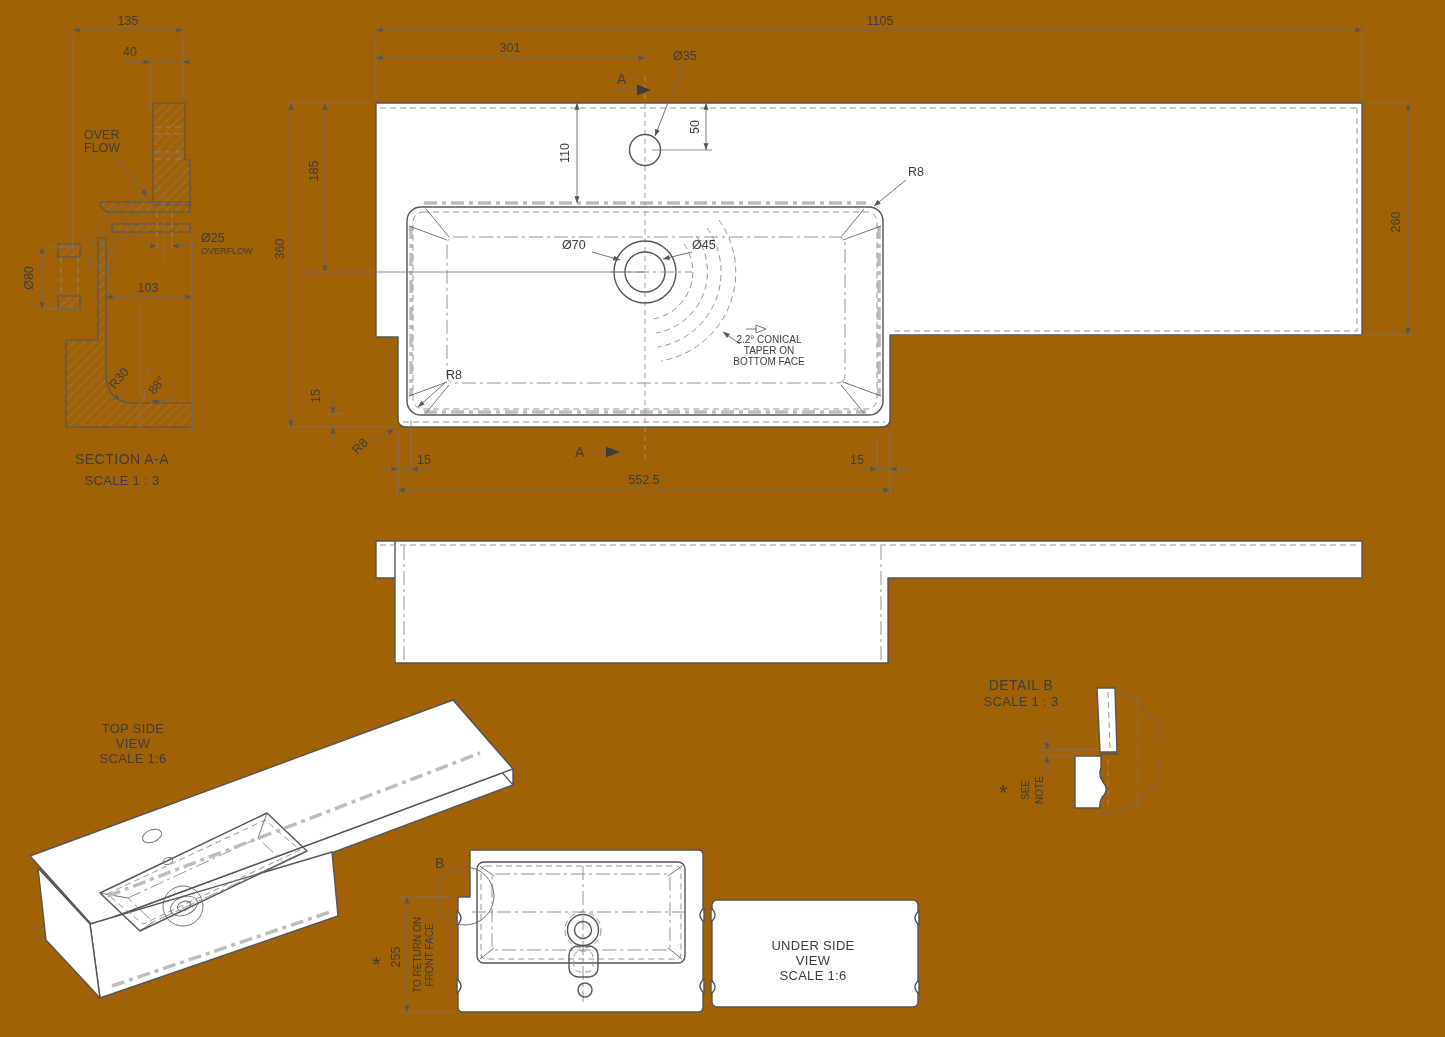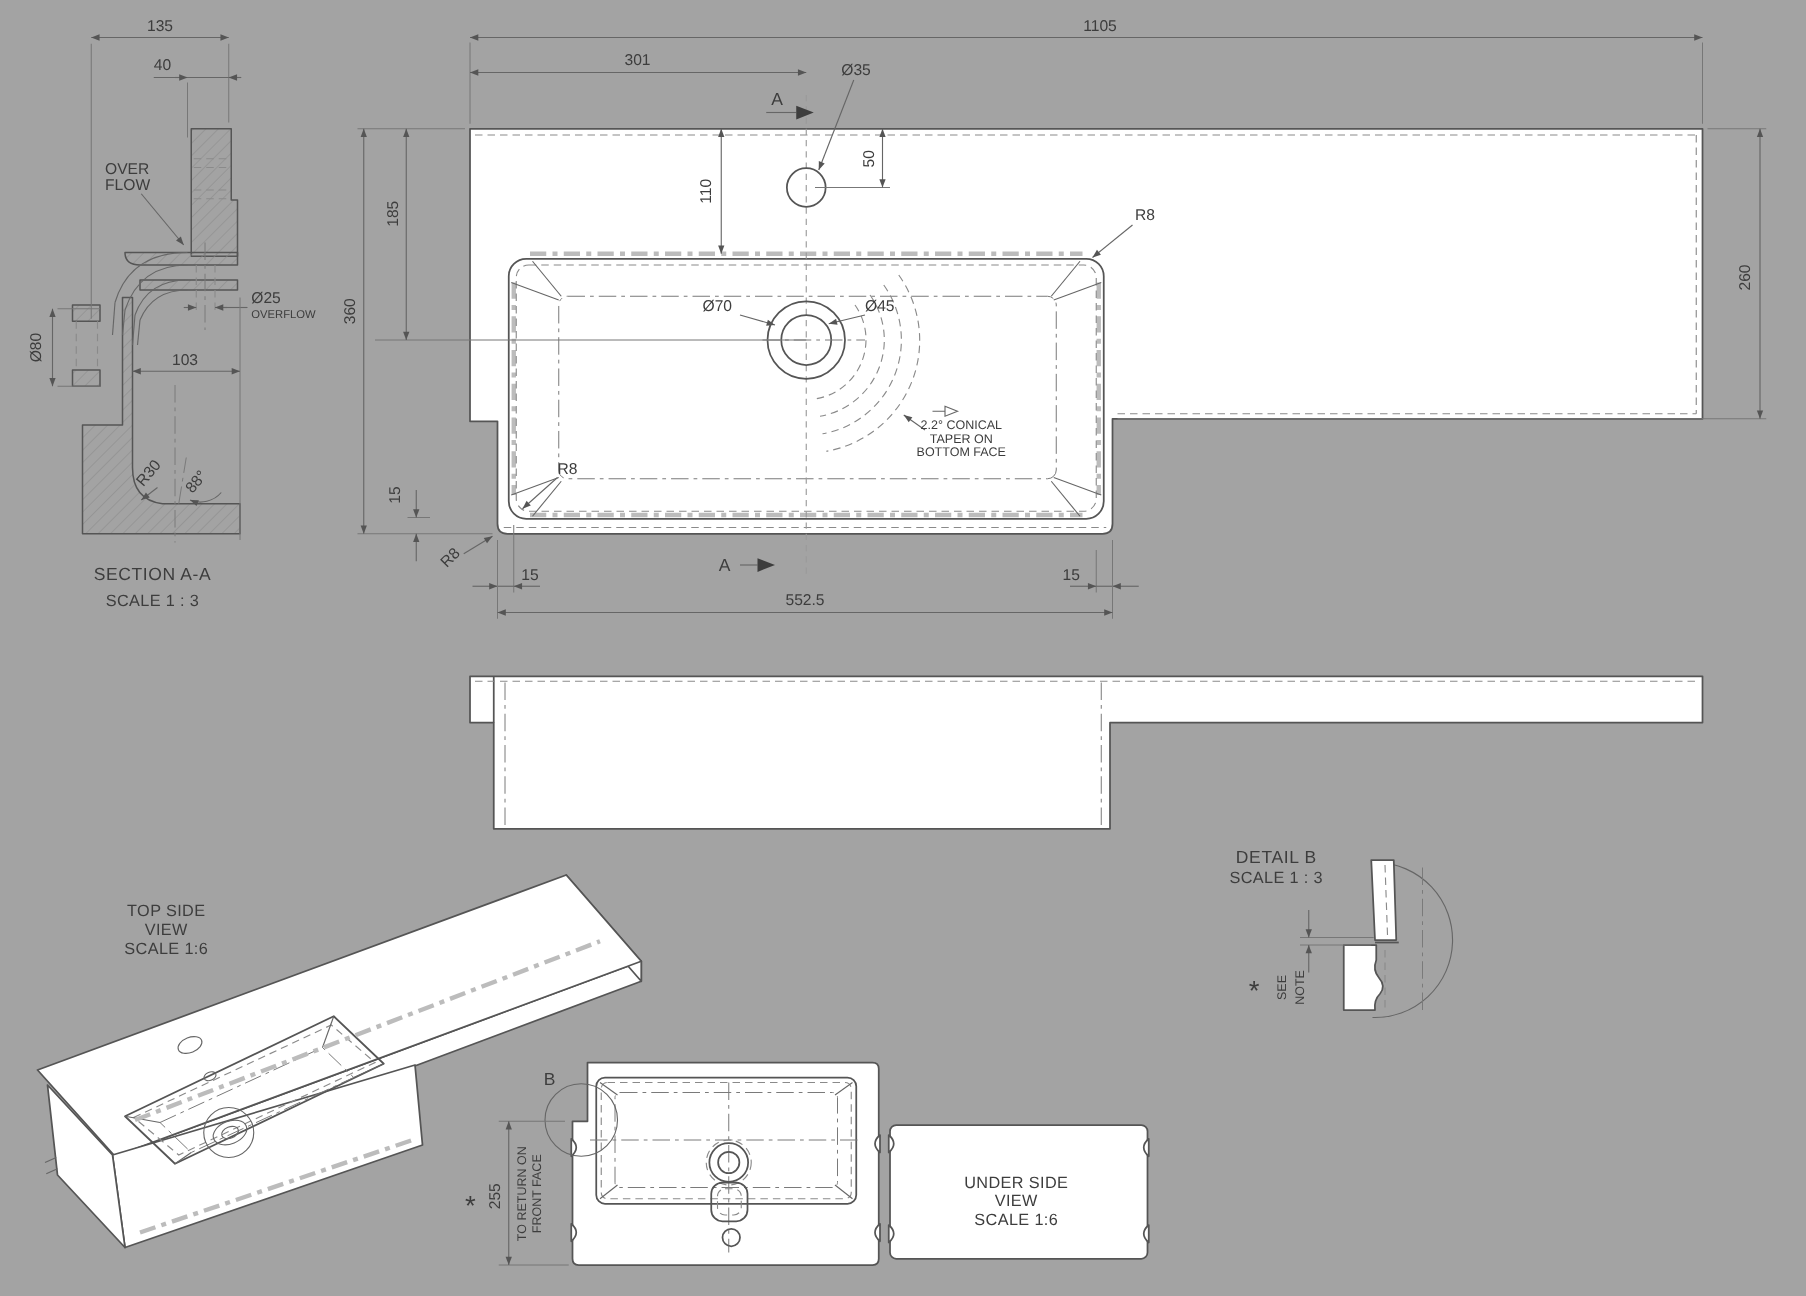--- a/index.html
+++ b/index.html
@@ -1,16 +1,16 @@
 <!DOCTYPE html>
 <html><head>
 <meta charset="utf-8">
 <style>
   html,body{margin:0;padding:0;background:#ffffff;}
-  .canvas{position:relative;width:1445px;height:1037px;background:#a3a3a3;overflow:hidden;
+  .canvas{position:relative;width:1445px;height:1037px;background:#a16207;overflow:hidden;
           font-family:"Liberation Sans", sans-serif;}
   svg text{fill:#3d3d3d;font-family:"Liberation Sans", sans-serif;}
   .main{stroke:#555;stroke-width:1.4;fill:none;stroke-linejoin:round;}
   .mainw{stroke:#555;stroke-width:1.4;fill:#fff;stroke-linejoin:round;}
   .thin{stroke:#666;stroke-width:0.9;fill:none;}
   .dim{stroke:#666;stroke-width:0.9;fill:none;}
   .ext{stroke:#777;stroke-width:0.8;fill:none;}
   .hid{stroke:#8a8a8a;stroke-width:0.9;stroke-dasharray:6 4;fill:none;}
   .cl{stroke:#7a7a7a;stroke-width:0.8;stroke-dasharray:14 4 3 4;fill:none;}
   .ph{stroke:#bcbcbc;stroke-width:3.5;stroke-dasharray:13 5 4 5;fill:none;}

